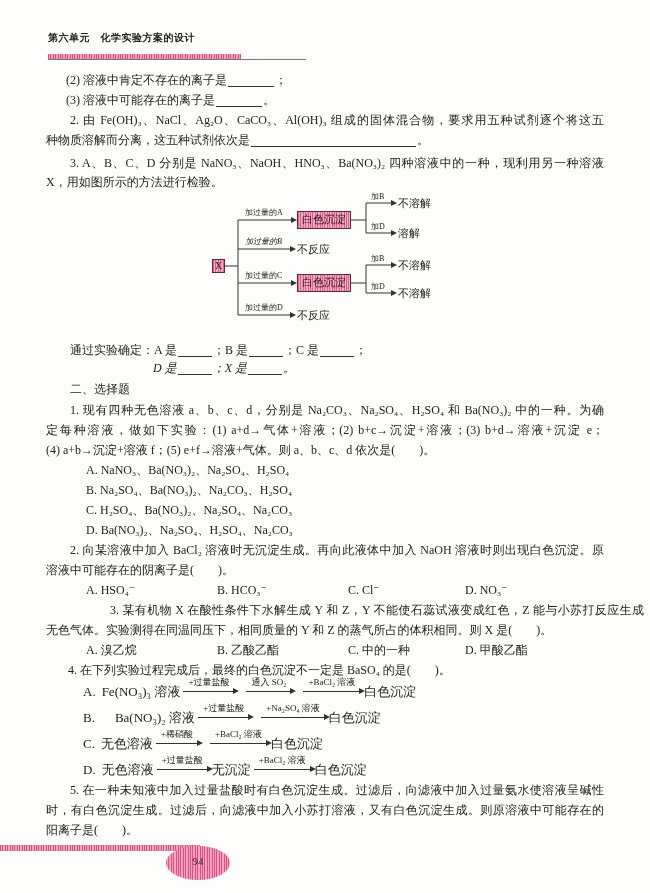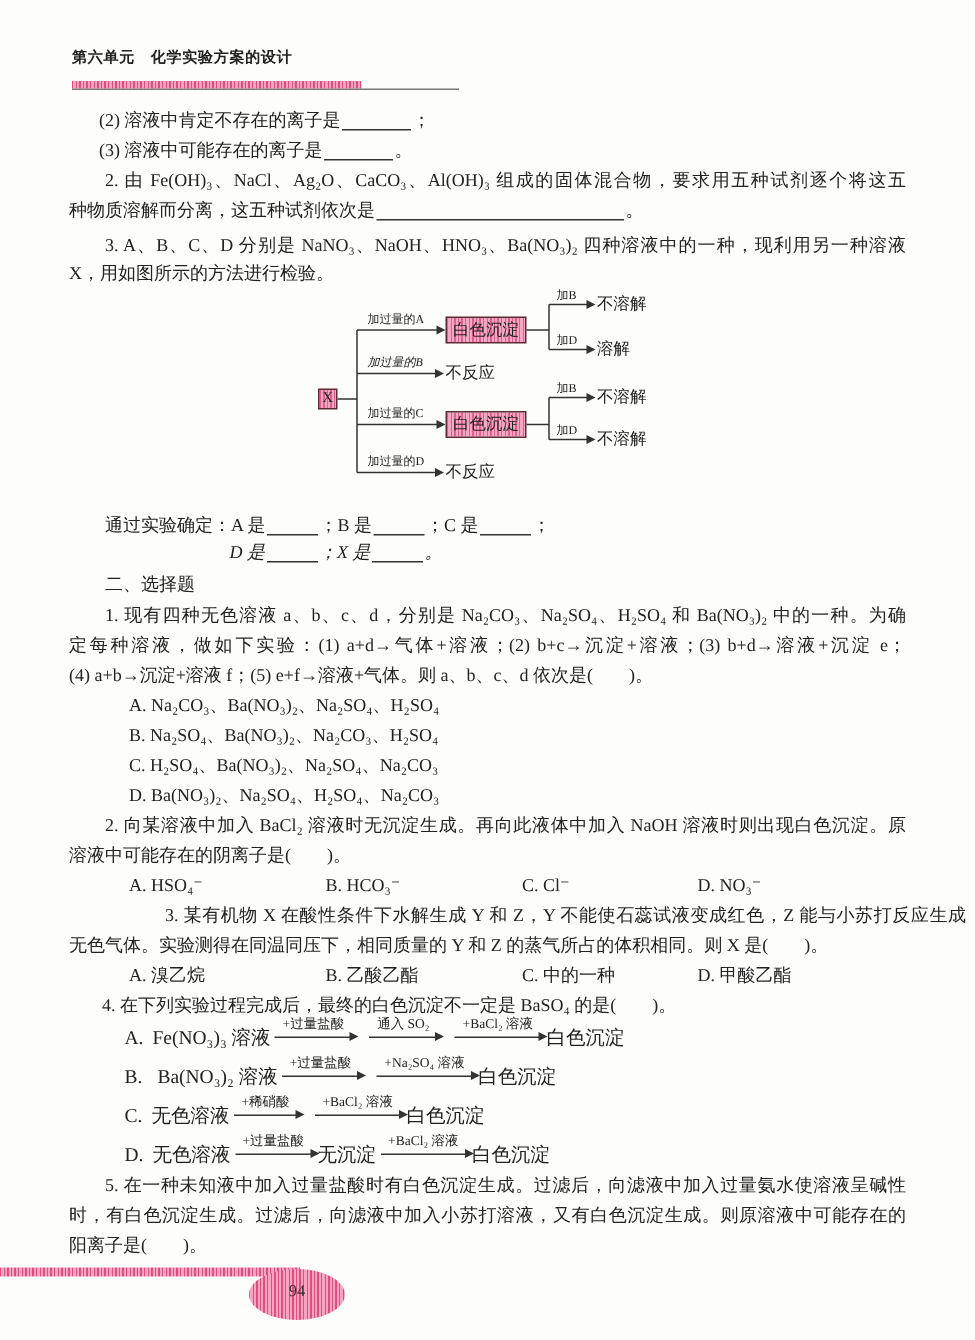--- a/index.html
+++ b/index.html
@@ -117,21 +117,21 @@
 </div>
 <div class="ln" style="left:153px; top:358px;font-style:italic;">
   <span>D 是</span><span class="blank" style="width:34px;"></span><span>；X 是</span><span class="blank" style="width:34px;"></span><span>。</span>
 </div>
 
 <div class="ln section-title" style="left:70px; top:379px;">二、选择题</div>
 
 <div class="ln just" style="left:70px; top:400px; width:534px;">1. 现有四种无色溶液 a、b、c、d，分别是 Na₂CO₃、Na₂SO₄、H₂SO₄ 和 Ba(NO₃)₂ 中的一种。为确</div>
 <div class="ln just" style="left:46px; top:420px; width:558px;">定每种溶液，做如下实验：(1) a+d→气体+溶液；(2) b+c→沉淀+溶液；(3) b+d→溶液+沉淀 e；</div>
 <div class="ln" style="left:46px; top:440px;">(4) a+b→沉淀+溶液 f；(5) e+f→溶液+气体。则 a、b、c、d 依次是(　　)。</div>
-<div class="ln" style="left:86px; top:460px;">A. Na₂CO₃、Ba(NO₃)₂、Na₂SO₄、H₂SO₄</div>
+<div class="ln" style="left:86px; top:460px;">A. NaNO₃、Ba(NO₃)₂、Na₂SO₄、H₂SO₄</div>
 <div class="ln" style="left:86px; top:480px;">B. Na₂SO₄、Ba(NO₃)₂、Na₂CO₃、H₂SO₄</div>
 <div class="ln" style="left:86px; top:500px;">C. H₂SO₄、Ba(NO₃)₂、Na₂SO₄、Na₂CO₃</div>
 <div class="ln" style="left:86px; top:520px;">D. Ba(NO₃)₂、Na₂SO₄、H₂SO₄、Na₂CO₃</div>
 
 <div class="ln just" style="left:70px; top:540px; width:534px;">2. 向某溶液中加入 BaCl₂ 溶液时无沉淀生成。再向此液体中加入 NaOH 溶液时则出现白色沉淀。原</div>
 <div class="ln" style="left:46px; top:560px;">溶液中可能存在的阴离子是(　　)。</div>
 <div class="ln" style="left:86px; top:580px;">A. HSO₄⁻</div>
 <div class="ln" style="left:217px; top:580px;">B. HCO₃⁻</div>
 <div class="ln" style="left:348px; top:580px;">C. Cl⁻</div>
 <div class="ln" style="left:465px; top:580px;">D. NO₃⁻</div>
@@ -158,21 +158,21 @@
     </span>
   <span class="arrow" style="margin-left:8px;">
       <span class="lab">+BaCl₂ 溶液</span>
       <span class="shaft"></span>
     </span>
   <span class="ftxt">白色沉淀</span>
 </div>
 
 <div class="flow" style="top:701px;">
   <span class="ftxt">B.</span>
-  <span class="ftxt" style="margin-left:10px;">Ba(NO₃)₂ 溶液</span>
+  <span class="ftxt" style="margin-left:20px;">Ba(NO₃)₂ 溶液</span>
   <span class="arrow">
       <span class="lab">+过量盐酸</span>
       <span class="shaft"></span>
     </span>
   <span class="arrow" style="margin-left:8px;">
       <span class="lab">+Na₂SO₄ 溶液</span>
       <span class="shaft"></span>
     </span>
   <span class="ftxt">白色沉淀</span>
 </div>

